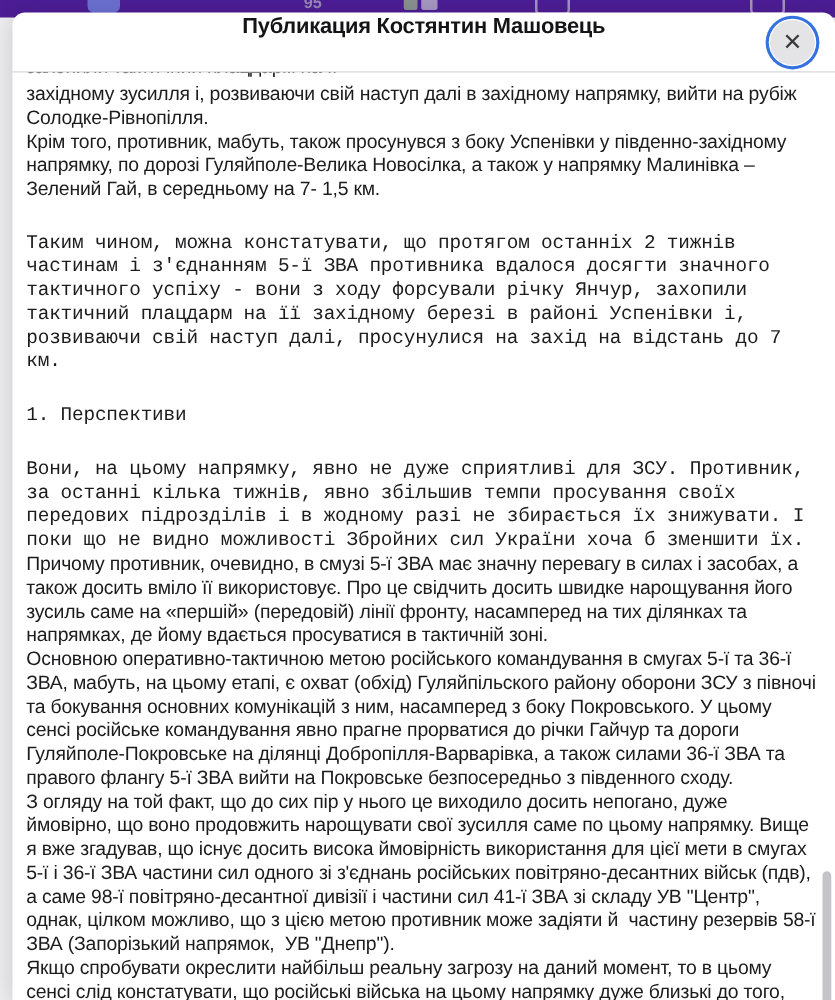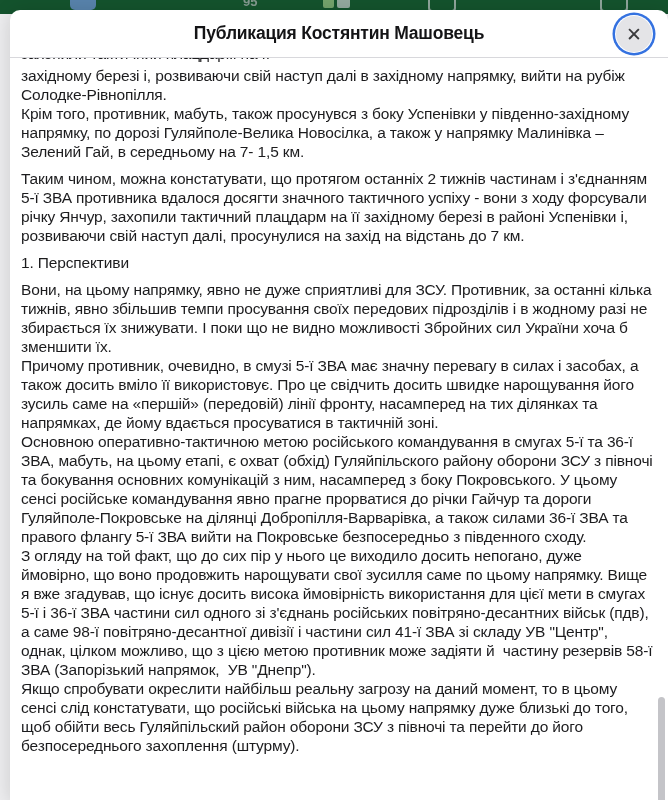--- a/index.html
+++ b/index.html
@@ -10,21 +10,21 @@
     overflow: hidden;
     background: #ededef;
     font-family: "Liberation Sans", "DejaVu Sans", sans-serif;
   }
 
   
   .backdrop-strip {
     position: absolute;
     left: 0; top: 0;
     width: 668px; height: 14px;
-    background: #14532d;
+    background: #4c1d95;
   }
   .bd-icon {
     position: absolute;
     opacity: 0.65;
     filter: blur(0.6px);
   }
   .bd-blue {
     left: 70px; top: -8px;
     width: 26px; height: 18px;
     background: #7d9df1;
@@ -67,21 +67,20 @@
     border-radius: 10px 10px 0 0;
     box-shadow: 0 2px 20px rgba(0,0,0,0.15);
     overflow: hidden;
   }
 
   .modal-header {
     position: relative;
     height: 47px;
     border-bottom: 1px solid #d8d8dc;
     display: flex;
-    align-items: center;
     justify-content: center;
   }
   .modal-title {
     font-size: 17.5px;
     font-weight: bold;
     color: #141416;
     letter-spacing: -0.2px;
   }
   .close-btn {
     position: absolute;
@@ -128,21 +127,21 @@
     white-space: pre-wrap;
   }
   .para {
     margin: 0;
     font-size: 15.5px;
     line-height: 19px;
     color: #1c1c1e;
     letter-spacing: -0.15px;
     white-space: pre-wrap;
   }
-  .para.gap { margin-top: 8px; }
+  .para.gap { margin-top: 24px; font-family: Liberation Mono, monospace; }
 
   
   .scroll-thumb {
     position: absolute;
     right: 3px;
     top: 687px;
     width: 7px;
     height: 110px;
     background: #c4c4c8;
     border-radius: 4px;
@@ -166,21 +165,21 @@
     <button class="close-btn">
       <span class="close-glyph">✕</span>
     </button>
   </div>
 
   <div class="modal-body">
     <div class="clipped-line">
       <span>захопили тактичний плацдарм на її</span>
     </div>
     <div>
-        <p class="para">західному березі і, розвиваючи свій наступ далі в західному напрямку, вийти на рубіж Солодке-Рівнопілля.</p>
+        <p class="para">західному зусилля і, розвиваючи свій наступ далі в західному напрямку, вийти на рубіж Солодке-Рівнопілля.</p>
         <p class="para">Крім того, противник, мабуть, також просунувся з боку Успенівки у південно-західному напрямку, по дорозі Гуляйполе-Велика Новосілка, а також у напрямку Малинівка – Зелений Гай, в середньому на 7- 1,5 км.</p>
         <p class="para gap">Таким чином, можна констатувати, що протягом останніх 2 тижнів частинам і з'єднанням 5-ї ЗВА противника вдалося досягти значного тактичного успіху - вони з ходу форсували річку Янчур, захопили тактичний плацдарм на її західному березі в районі Успенівки і, розвиваючи свій наступ далі, просунулися на захід на відстань до 7 км.</p>
         <p class="para gap">1. Перспективи</p>
         <p class="para gap">Вони, на цьому напрямку, явно не дуже сприятливі для ЗСУ. Противник, за останні кілька тижнів, явно збільшив темпи просування своїх передових підрозділів і в жодному разі не збирається їх знижувати. І поки що не видно можливості Збройних сил України хоча б зменшити їх.</p>
         <p class="para">Причому противник, очевидно, в смузі 5-ї ЗВА має значну перевагу в силах і засобах, а також досить вміло її використовує. Про це свідчить досить швидке нарощування його зусиль саме на «першій» (передовій) лінії фронту, насамперед на тих ділянках та напрямках, де йому вдається просуватися в тактичній зоні.</p>
         <p class="para">Основною оперативно-тактичною метою російського командування в смугах 5-ї та 36-ї ЗВА, мабуть, на цьому етапі, є охват (обхід) Гуляйпільского району оборони ЗСУ з півночі та бокування основних комунікацій з ним, насамперед з боку Покровського. У цьому сенсі російське командування явно прагне прорватися до річки Гайчур та дороги Гуляйполе-Покровське на ділянці Добропілля-Варварівка, а також силами 36-ї ЗВА та правого флангу 5-ї ЗВА вийти на Покровське безпосередньо з південного сходу.</p>
         <p class="para">З огляду на той факт, що до сих пір у нього це виходило досить непогано, дуже ймовірно, що воно продовжить нарощувати свої зусилля саме по цьому напрямку. Вище я вже згадував, що існує досить висока ймовірність використання для цієї мети в смугах 5-ї і 36-ї ЗВА частини сил одного зі з'єднань російських повітряно-десантних військ (пдв), а саме 98-ї повітряно-десантної дивізії і частини сил 41-ї ЗВА зі складу УВ "Центр", однак, цілком можливо, що з цією метою противник може задіяти й  частину резервів 58-ї ЗВА (Запорізький напрямок,  УВ "Днепр").</p>
         <p class="para">Якщо спробувати окреслити найбільш реальну загрозу на даний момент, то в цьому сенсі слід констатувати, що російські війська на цьому напрямку дуже близькі до того, щоб обійти весь Гуляйпільский район оборони ЗСУ з півночі та перейти до його безпосереднього захоплення (штурму).</p>
       </div>
   </div>

